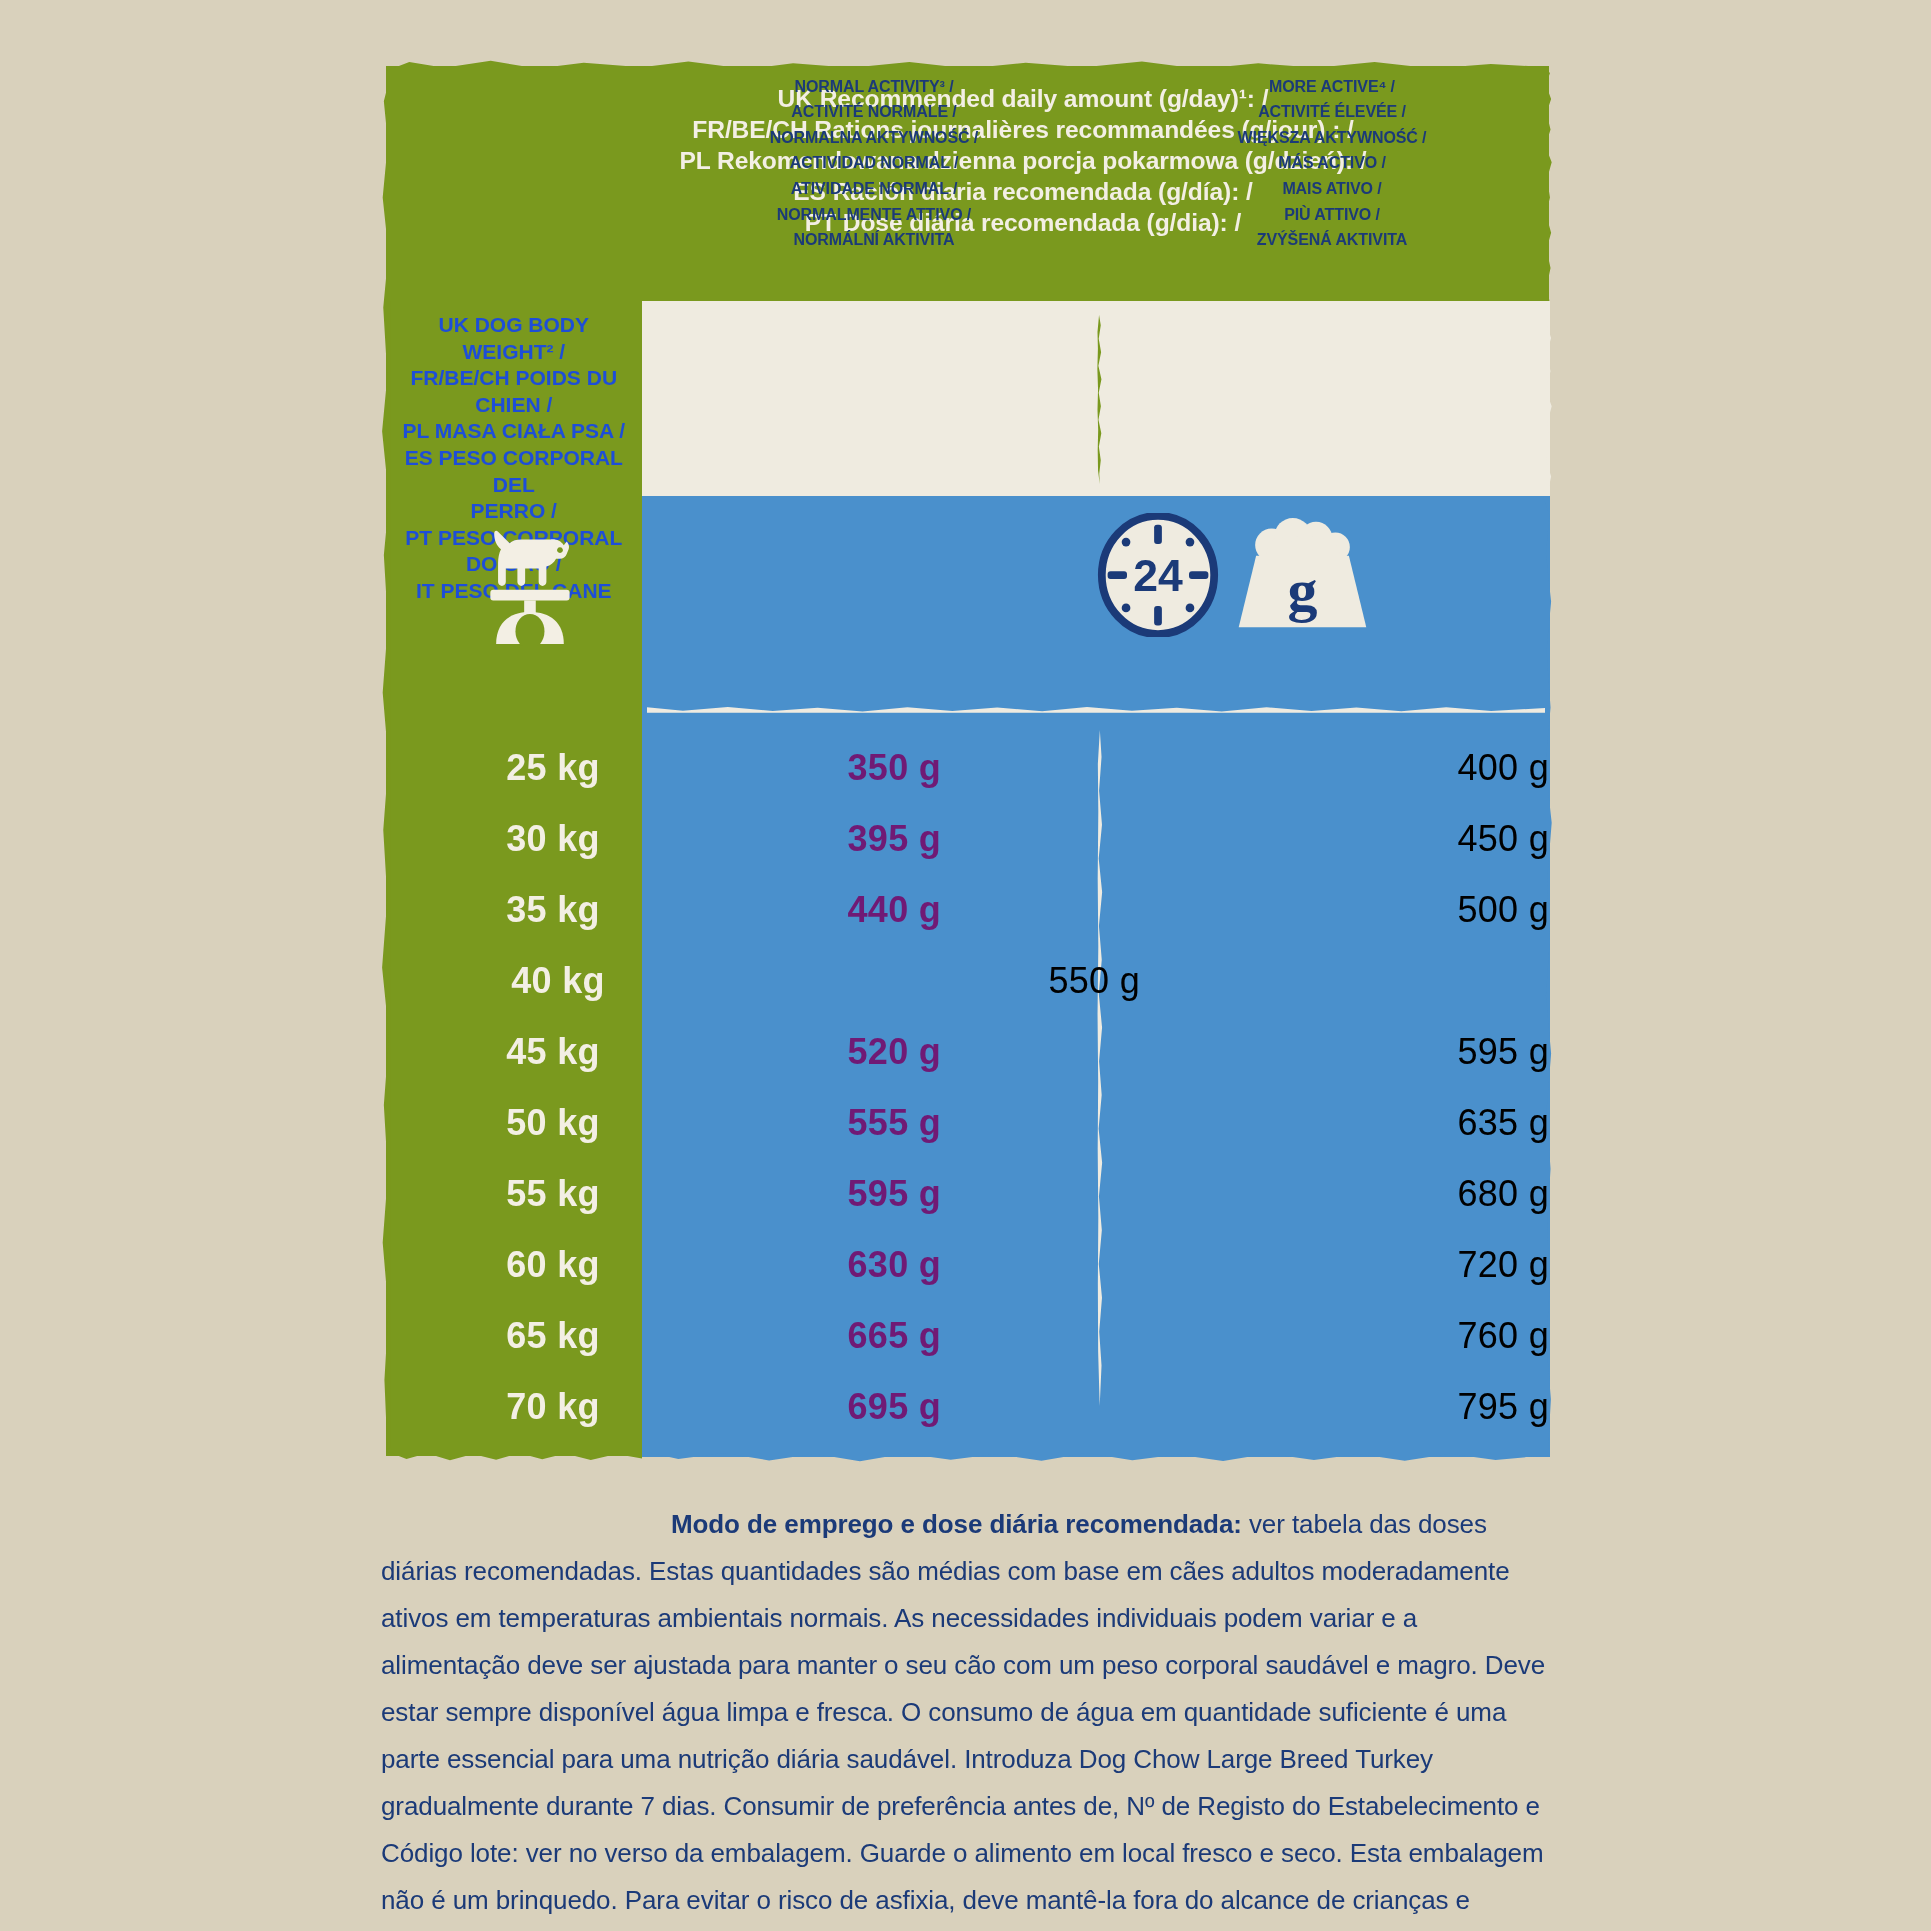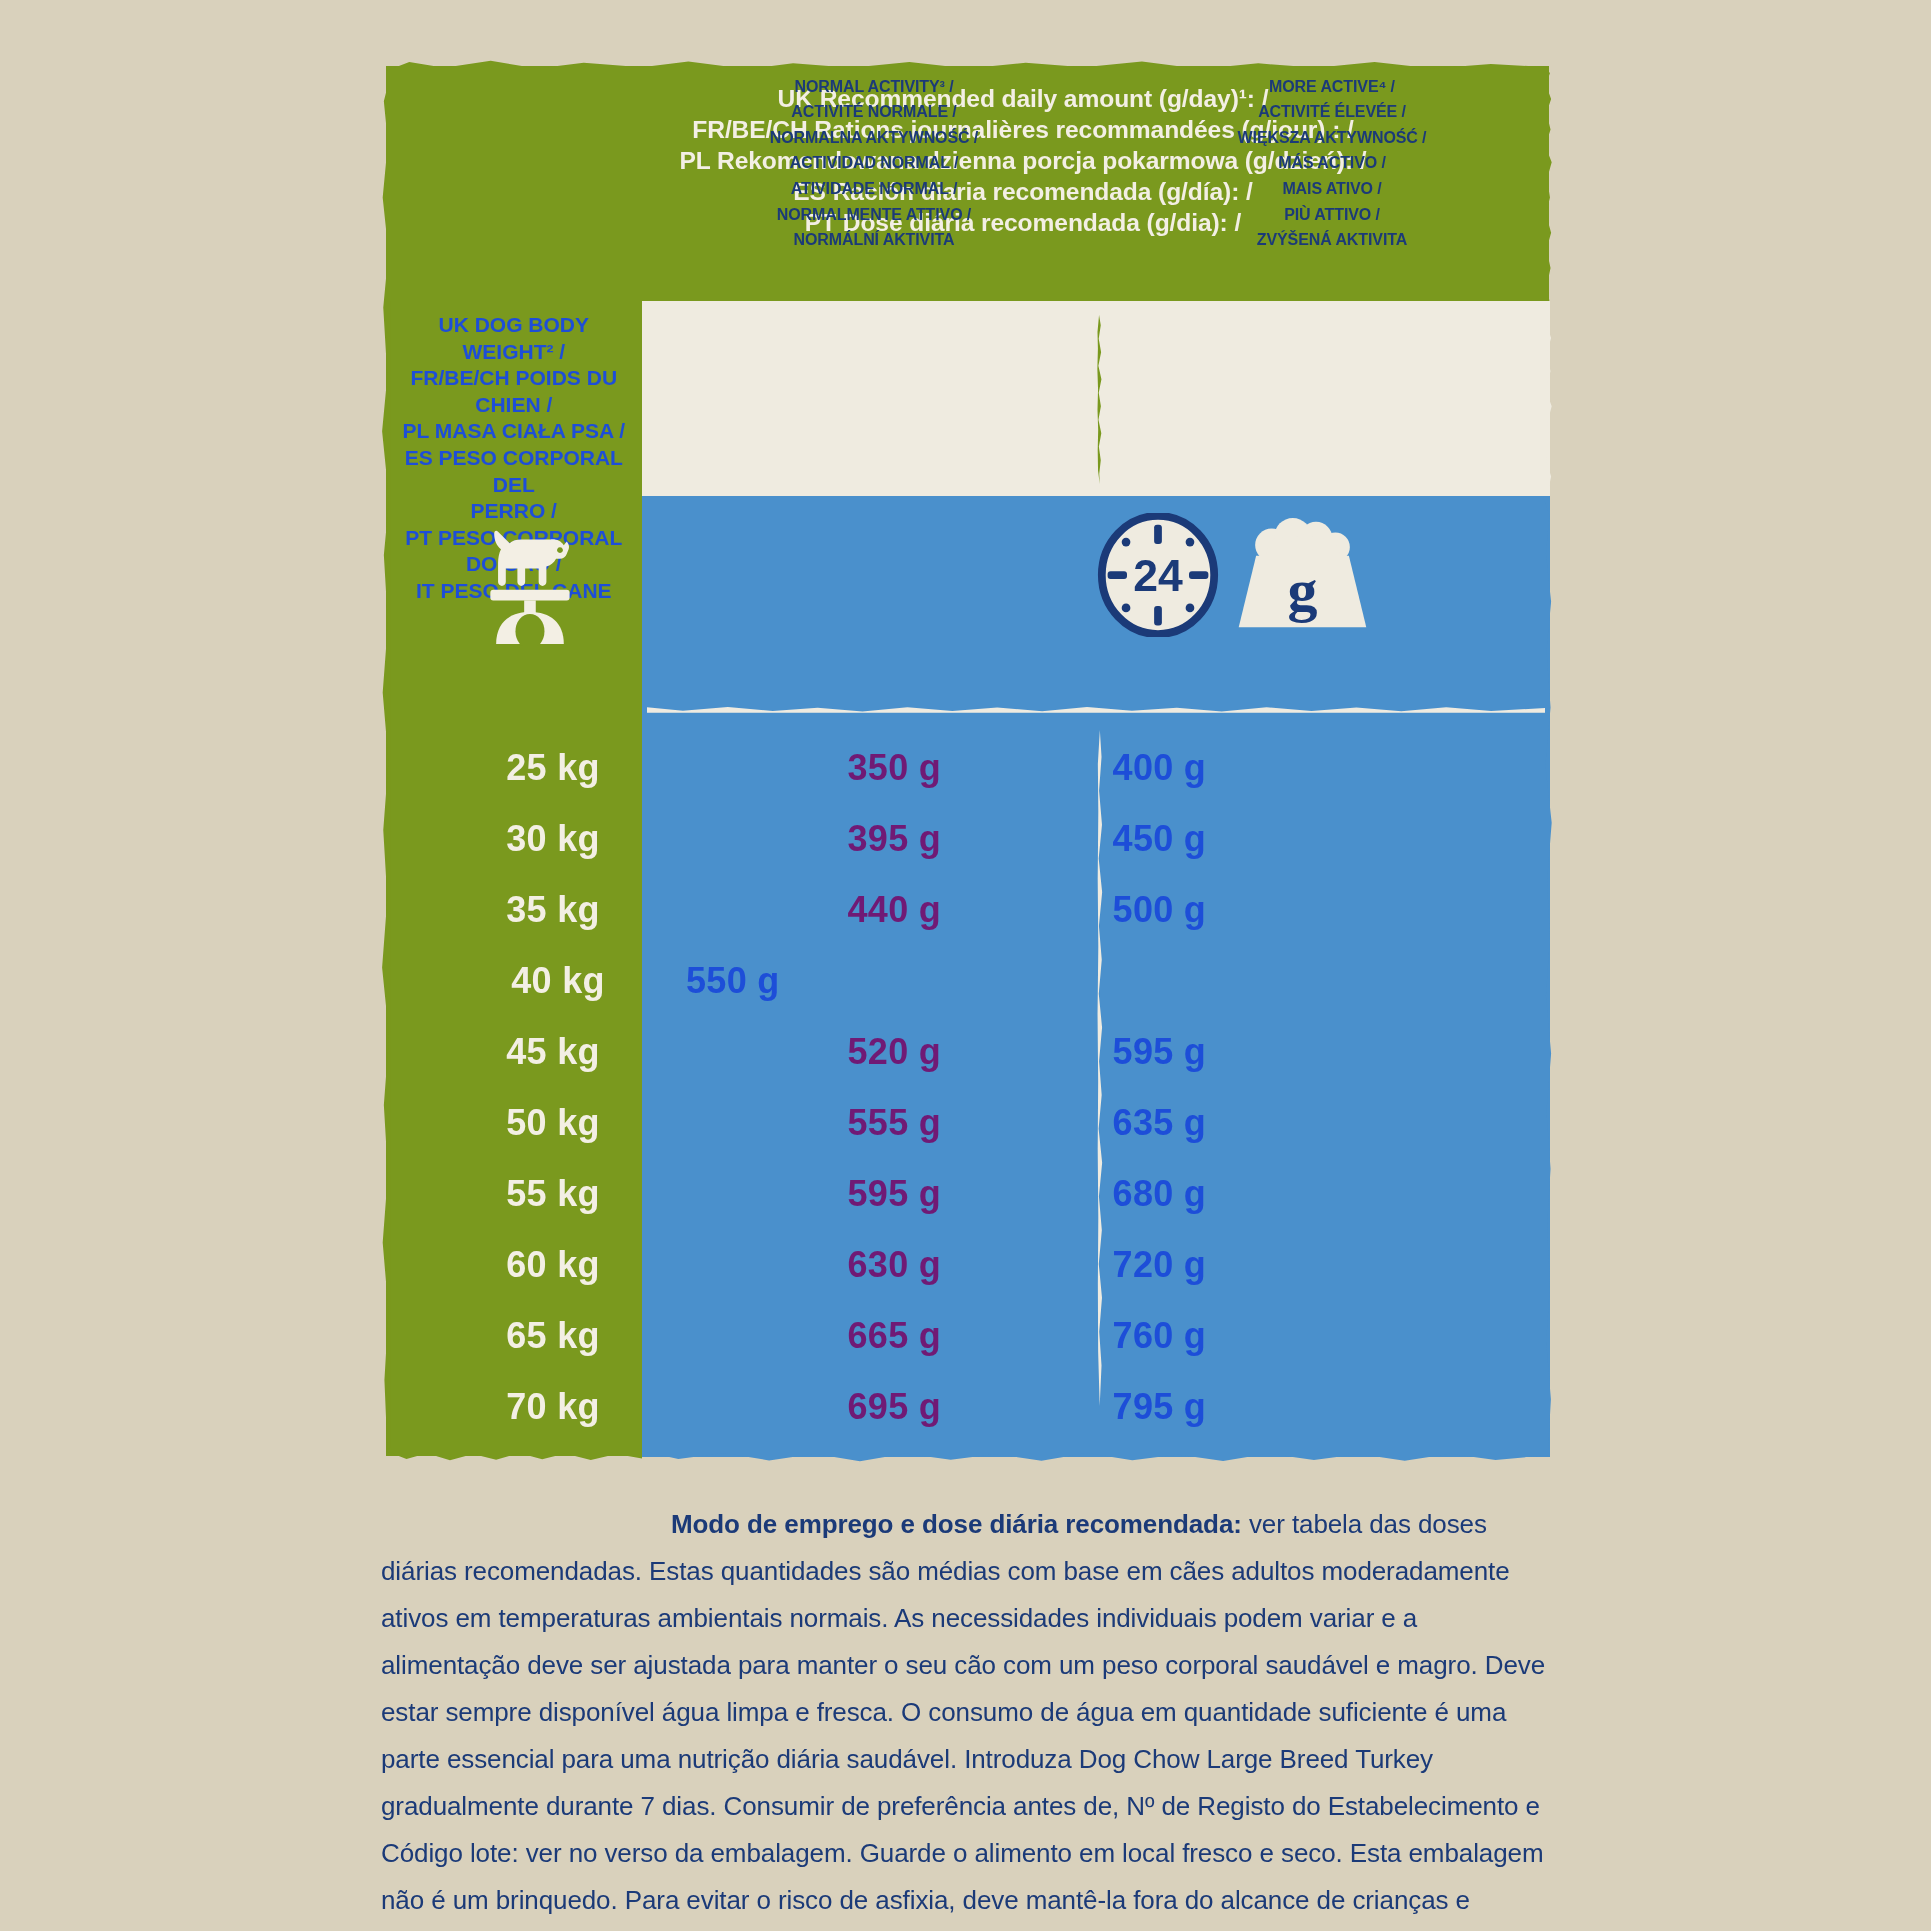--- a/index.html
+++ b/index.html
@@ -308,24 +308,24 @@
   .cell-normal {
     width: 454px;
     text-align: center;
     color: #701a75;
     font-size: 36px;
     font-weight: 700;
     letter-spacing: 0.3px;
   }
   .cell-more {
     width: 454px;
-    text-align: left;
-    color: #1d4ed8;
+    text-align: right;
+    color: #000000;
     font-size: 36px;
-    font-weight: 700;
+    font-weight: 400;
     letter-spacing: 0.3px;
   }
 
   
   .footer {
     position: absolute;
     left: 381px;
     top: 1501px;
     width: 1173px;
     color: #1b3a78;

